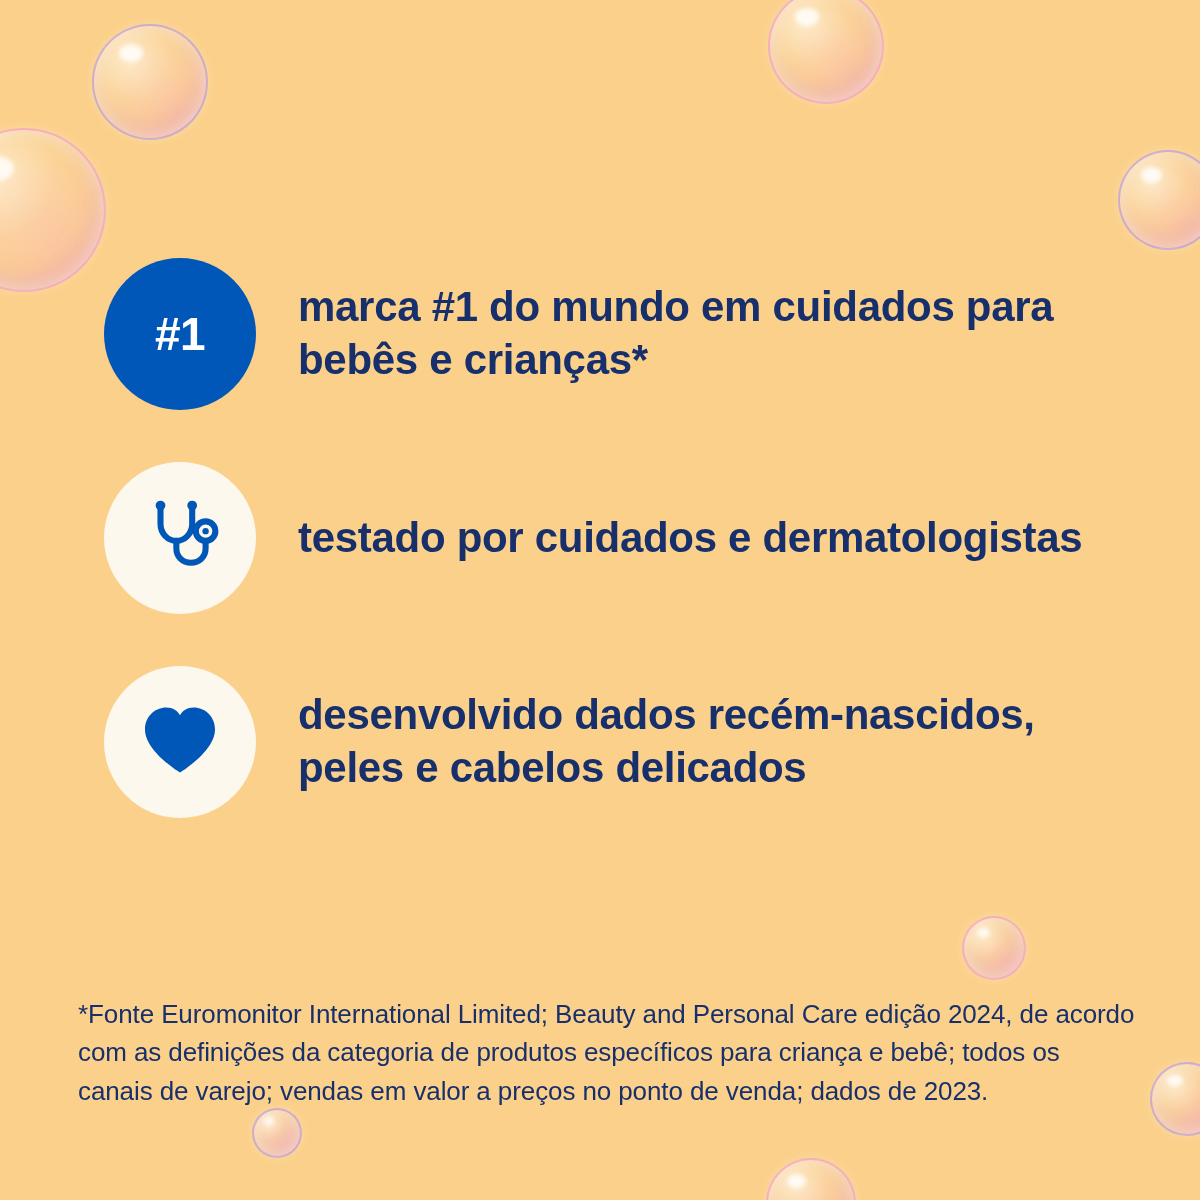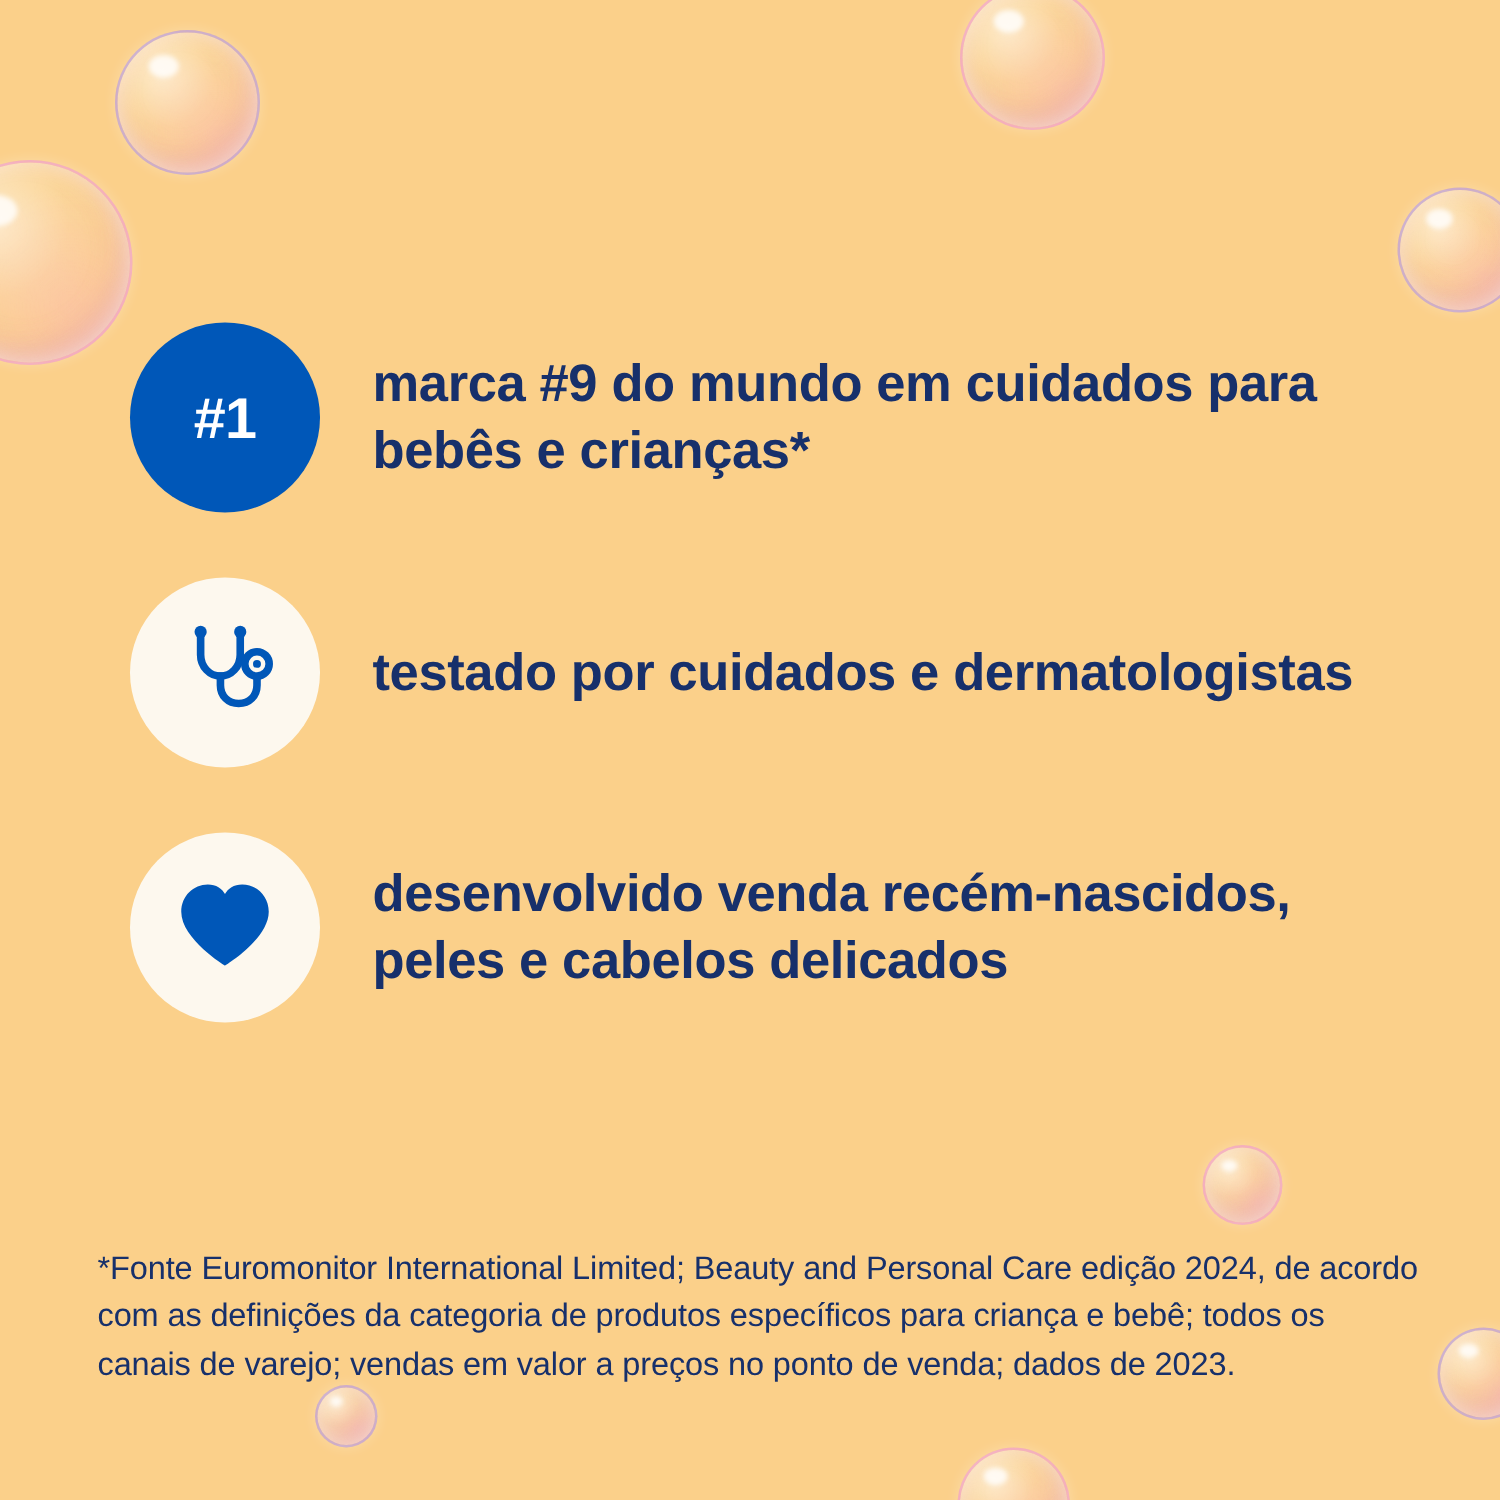--- a/index.html
+++ b/index.html
@@ -126,21 +126,21 @@
   <div class="bubble rim-violet" style="left:252px; top:1108px; width:46px; height:46px;"></div>
   <div class="bubble rim-pink" style="left:766px; top:1158px; width:86px; height:86px;"></div>
   <div class="bubble rim-violet" style="left:1150px; top:1062px; width:70px; height:70px;"></div>
 
   <div class="rows">
 
     <div class="row">
       <div class="badge blue">
         <span class="badge-number">#1</span>
       </div>
-      <div class="row-text">marca #9 do mundo em cuidados para bebês e crianças*</div>
+      <div class="row-text">marca #1 do mundo em cuidados para bebês e crianças*</div>
     </div>
 
     <div class="row">
       <div class="badge cream">
         <span>
           <svg width="78" height="78" viewBox="0 0 64 64" fill="none" aria-hidden="true">
             <path d="M16 8v14c0 8 6 14 13 14s13-6 13-14V8" stroke="#0057b8" stroke-width="5" stroke-linecap="round" fill="none"></path>
             <circle cx="16" cy="7" r="4" fill="#0057b8"></circle>
             <circle cx="42" cy="7" r="4" fill="#0057b8"></circle>
             <path d="M29 36v6c0 7 5 12 12 12s12-5 12-12v-4" stroke="#0057b8" stroke-width="5" stroke-linecap="round" fill="none"></path>
@@ -153,20 +153,20 @@
     </div>
 
     <div class="row">
       <div class="badge cream">
         <span>
           <svg width="80" height="74" viewBox="0 0 64 58" aria-hidden="true">
             <path d="M32 55S4 38 4 20.5C4 10.3 11.9 3 21 3c5.3 0 9.2 2.6 11 6.2C33.8 5.6 37.7 3 43 3c9.1 0 17 7.3 17 17.5C60 38 32 55 32 55z" fill="#0057b8"></path>
           </svg>
         </span>
       </div>
-      <div class="row-text">desenvolvido venda recém-nascidos, peles e cabelos delicados</div>
+      <div class="row-text">desenvolvido dados recém-nascidos, peles e cabelos delicados</div>
     </div>
 
   </div>
 
   <div class="footnote">*Fonte Euromonitor International Limited; Beauty and Personal Care edição 2024, de acordo com as definições da categoria de produtos específicos para criança e bebê; todos os canais de varejo; vendas em valor a preços no ponto de venda; dados de 2023.</div>
 
 </div>
 
 </body></html>

